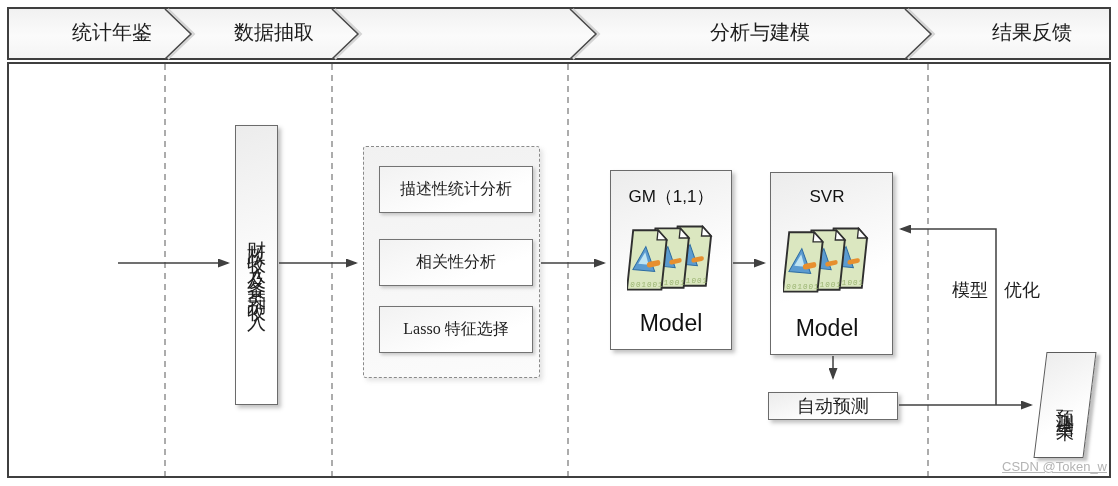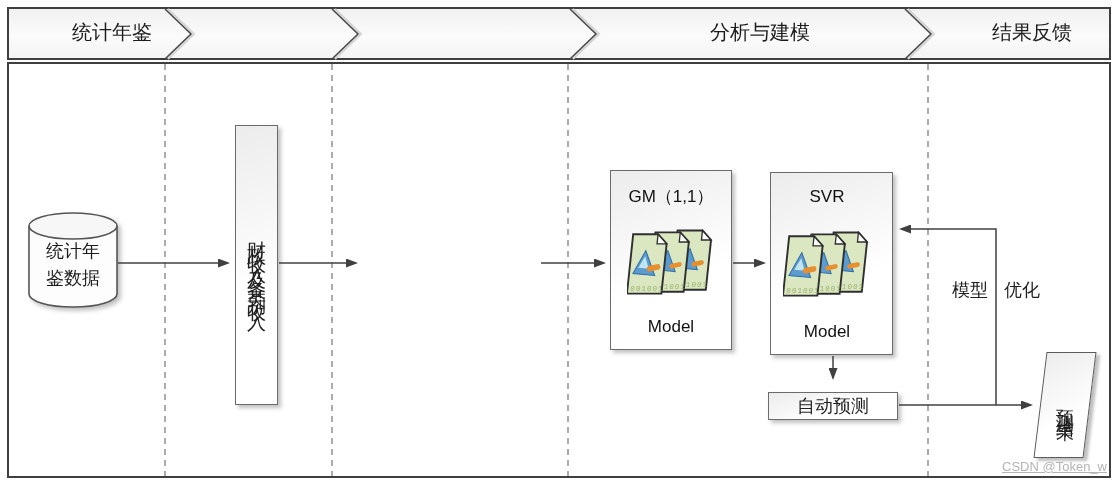--- a/index.html
+++ b/index.html
@@ -68,21 +68,21 @@
     box-shadow:2px 2px 3px rgba(130,130,130,0.4);
     display:flex; align-items:center; justify-content:center;
     font-size:16px;
   }
 
   
   .model-box { flex-direction:column; justify-content:space-between; }
   .gm-box { left:610px; top:170px; width:122px; height:180px; padding:14px 0 12px 0; }
   .svr-box { left:770px; top:172px; width:123px; height:183px; padding:14px 9px 12px 0; }
   .model-title { font-size:17px; color:#111; }
-  .model-sub { font-size:17px; color:#111; }
+  .model-sub { font-size:23px; color:#111; }
 
   
   .auto-box { left:768px; top:384px; width:130px; height:28px; font-size:18px;margin-top:8px; }
 
   
   .fb-label { position:absolute; top:278px; font-size:18px; z-index:6; white-space:nowrap; }
   .fb-left { left:948px; width:44px; text-align:center; }
   .fb-right { left:1004px; width:44px; text-align:left; }
 
   
@@ -106,35 +106,34 @@
   .icon-bin { font-family:"Liberation Mono","DejaVu Sans Mono",monospace;
     font-size:8px; fill:#9cb573; letter-spacing:1px; }
 </style>
 </head>
 <body>
 
 <div class="canvas">
 
   <div class="header-bar"></div>
   <div class="header-label cjk" style="left:100px">统计年鉴</div>
+  <div class="header-label cjk" style="left:262px">数据抽取</div>
   <div class="header-label cjk" style="left:748px">分析与建模</div>
   <div class="header-label cjk" style="left:1020px">结果反馈</div>
 
   <div class="main-frame"></div>
 
-  <div class="cylinder-wrap">
-    <svg width="94" height="100" viewBox="0 0 94 100">
-      <path d="M3,16 v68 a44,13 0 0 0 88 0 v-68" fill="#fdfdfd" stroke="#555" stroke-width="1.6"></path>
-      <ellipse cx="47" cy="16" rx="44" ry="13" fill="#f7f7f7" stroke="#555" stroke-width="1.6"></ellipse>
-    </svg>
-    <div class="cylinder-label cjk">统计年鉴数据</div>
-  </div>
 
   <div class="node extract-box cjk vtext">财政收入及各类别收入</div>
 
+  <div class="explore-group">
+    <div class="explore-item cjk" style="top:19px">描述性统计分析</div>
+    <div class="explore-item cjk" style="top:92px">相关性分析</div>
+    <div class="explore-item cjk" style="top:159px">Lasso 特征选择</div>
+  </div>
 
   <div class="node model-box gm-box">
     <div class="model-title latin">GM（1,1）</div>
     <svg width="88" height="70" viewBox="0 0 92 70">
       <g transform="translate(6,0) skewX(-6)">
         <g transform="translate(46,0)">
           <path d="M1,1 h26 l10,10 v52 h-36 z" fill="#dbe7c0" stroke="#2f2f2f" stroke-width="2"></path>
           <polygon points="27,1 27,11 37,11" fill="#ffffff" stroke="#2f2f2f" stroke-width="1.4"></polygon>
           <polygon points="6,40 16,20 26,42" fill="#5b9bd0" stroke="#2d6ca2"></polygon>
           <rect x="19" y="33" width="13" height="5" rx="2.5" fill="#e78f2e" transform="rotate(-12 25 35)"></rect>

